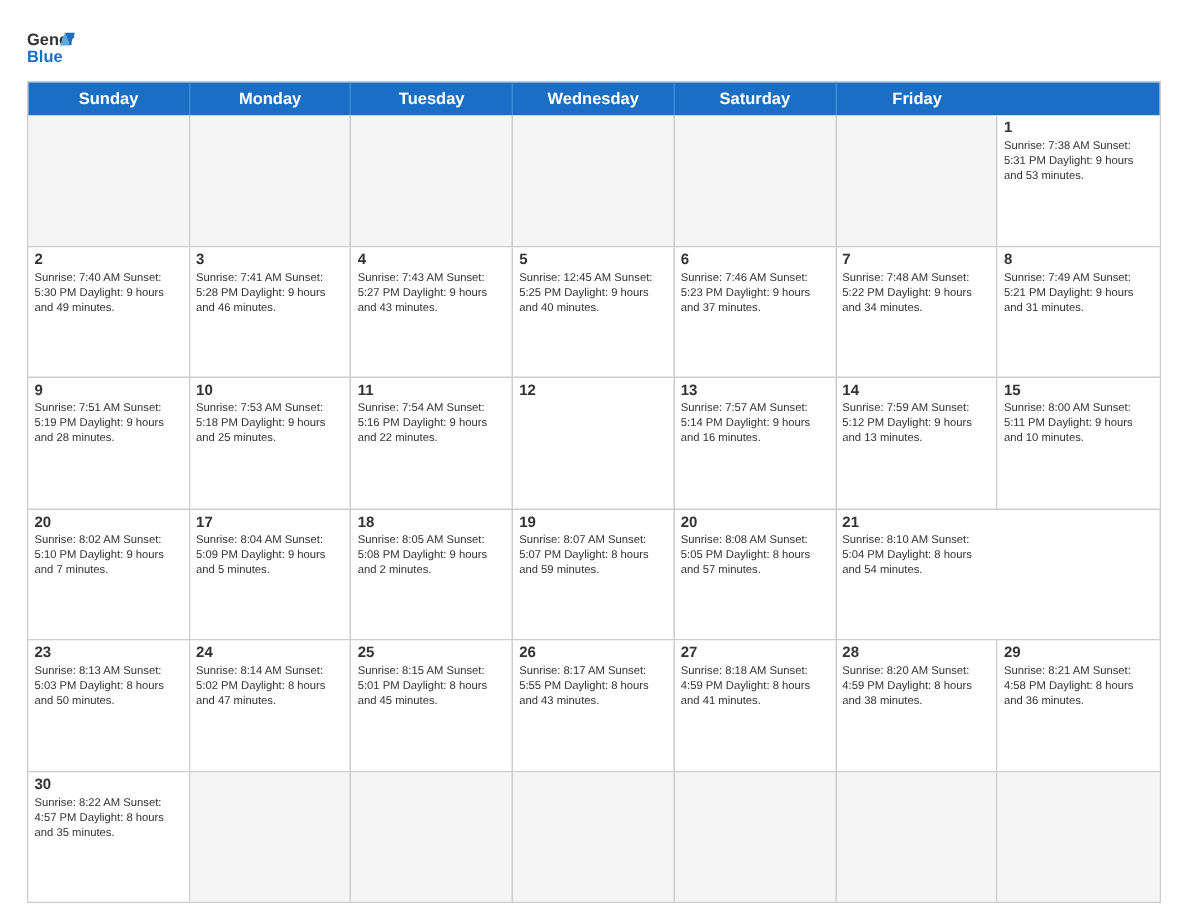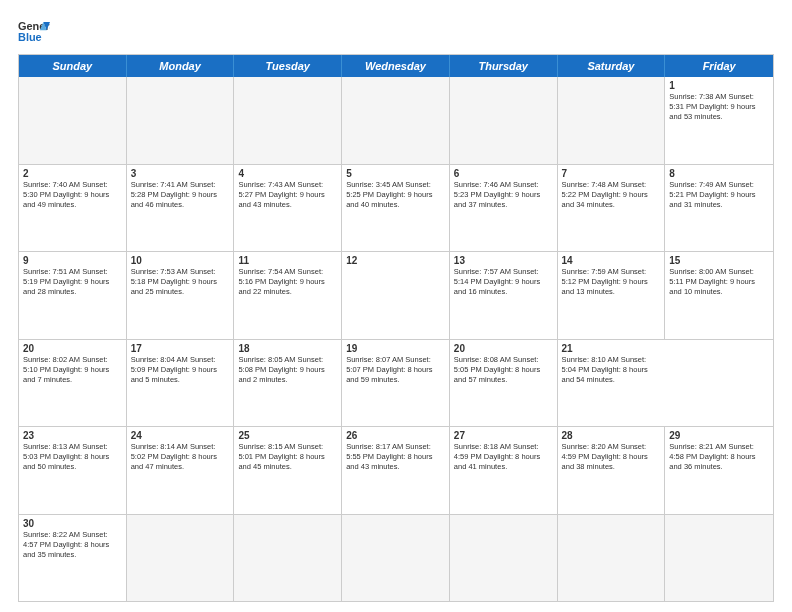--- a/index.html
+++ b/index.html
@@ -55,21 +55,20 @@
       grid-template-columns: repeat(7, 1fr);
       background: #1a6fc4;
     }
     .cal-header-cell {
       color: #fff;
       text-align: center;
       font-size: 11px;
       font-weight: bold;
       padding: 5px 2px;
       border-right: 1px solid #3a8fd4;
-      font-style: italic;
     }
     .cal-header-cell:last-child { border-right: none; }
     .cal-body {
       flex: 1;
       display: flex;
       flex-direction: column;
     }
     .cal-row {
       display: grid;
       grid-template-columns: repeat(7, 1fr);
@@ -119,21 +118,20 @@
       <div class="location"></div>
     </div>
   </div>
 
   <div class="calendar">
     <div class="cal-header" id="cal-header">
         <div class="cal-header-cell">Sunday</div>
         <div class="cal-header-cell">Monday</div>
         <div class="cal-header-cell">Tuesday</div>
         <div class="cal-header-cell">Wednesday</div>
-        <div class="cal-header-cell">Thursday</div>
         <div class="cal-header-cell">Saturday</div>
         <div class="cal-header-cell">Friday</div>
       </div>
     <div class="cal-body" id="cal-body">
         <div class="cal-row">
           <div class="cal-cell empty"></div>
           <div class="cal-cell empty"></div>
           <div class="cal-cell empty"></div>
           <div class="cal-cell empty"></div>
           <div class="cal-cell empty"></div>
@@ -163,21 +161,21 @@
           </div>
           <div class="cal-cell">
             <span class="day-num">4</span>
             <div class="cell-info">Sunrise: 7:43 AM
 Sunset: 5:27 PM
 Daylight: 9 hours
 and 43 minutes.</div>
           </div>
           <div class="cal-cell">
             <span class="day-num">5</span>
-            <div class="cell-info">Sunrise: 3:45 AM
+            <div class="cell-info">Sunrise: 12:45 AM
 Sunset: 5:25 PM
 Daylight: 9 hours
 and 40 minutes.</div>
           </div>
           <div class="cal-cell">
             <span class="day-num">6</span>
             <div class="cell-info">Sunrise: 7:46 AM
 Sunset: 5:23 PM
 Daylight: 9 hours
 and 37 minutes.</div>

